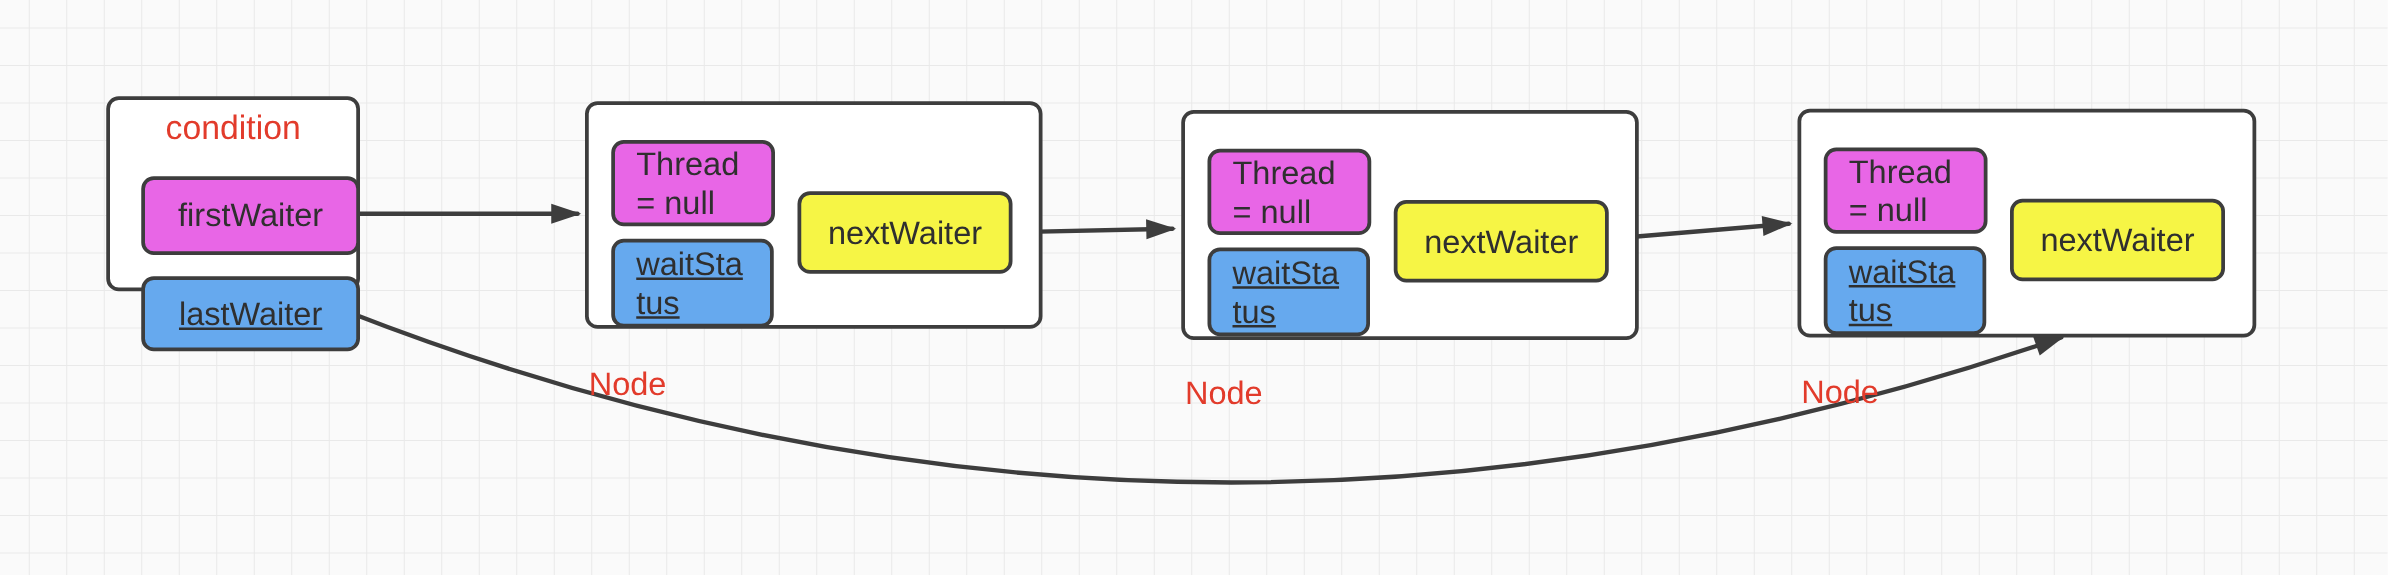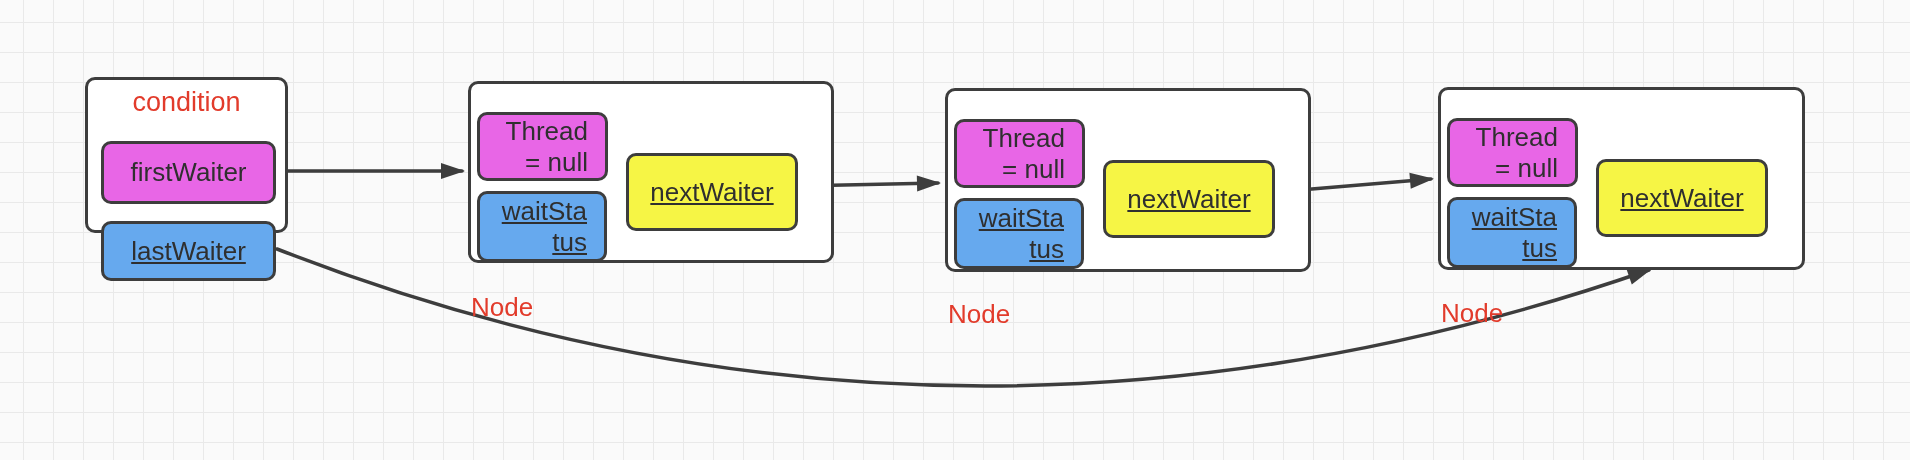--- a/index.html
+++ b/index.html
@@ -25,40 +25,40 @@
     position: absolute; box-sizing: border-box;
     background: var(--box-fill, #ffffff);
     border: 3.5px solid var(--stroke, #3d3d3d);
     border-radius: 10px;
   }
   .field {
     position: absolute; box-sizing: border-box;
     border: 3.5px solid var(--stroke, #3d3d3d);
     border-radius: 10px;
     display: flex; align-items: center; justify-content: center;
-    text-align: right;
-    font-size: 26px; line-height: 31px; color: var(--text, #2f2f2f);
+    text-align: left;
+    font-size: 26px; line-height: 31px; color: var(--text, #2f2f2f); margin-left: 12px;
   }
   .f-magenta { background: var(--magenta, #e866e6); }
   .f-blue    { background: var(--blue, #66a9ee); text-decoration: underline; }
   .f-yellow  { background: var(--yellow, #f6f545); }
 
   .red-label { color: var(--red, #e23b2b); font-size: 27px; line-height: 30px; }
 
   .condition-title { position: absolute; top: 7px; left: 0; right: 0; text-align: center; }
   .node-caption    { position: absolute; top: 208px; left: 0; right: 0; text-align: left; font-size: 26px; }
 
   
   .cond-first { left: 13px; top: 61px;  width: 175px; height: 63px; }
   .cond-last  { left: 13px; top: 141px; width: 175px; height: 60px; }
 
   
   .n-thread   { left: 6px;   top: 28px;  width: 131px; height: 69px; padding: 0 17px; }
   .n-wait     { left: 6px;   top: 107px; width: 130px; height: 71px; padding: 0 17px; word-break: break-all; }
-  .n-next     { left: 155px; top: 69px;  width: 172px; height: 78px; text-decoration: underline; }
+  .n-next     { left: 155px; top: 69px;  width: 172px; height: 66px; }
 </style>
 </head>
 <body>
 
 <div class="canvas">
 
   <svg class="arrows" viewBox="0 0 1910 460" xmlns="http://www.w3.org/2000/svg">
     <defs>
       <marker id="arrow" markerUnits="userSpaceOnUse" markerWidth="26" markerHeight="18" refX="22" refY="9" orient="auto">
         <path class="arrowhead" d="M1,1 L25,9 L1,17 Z"></path>

